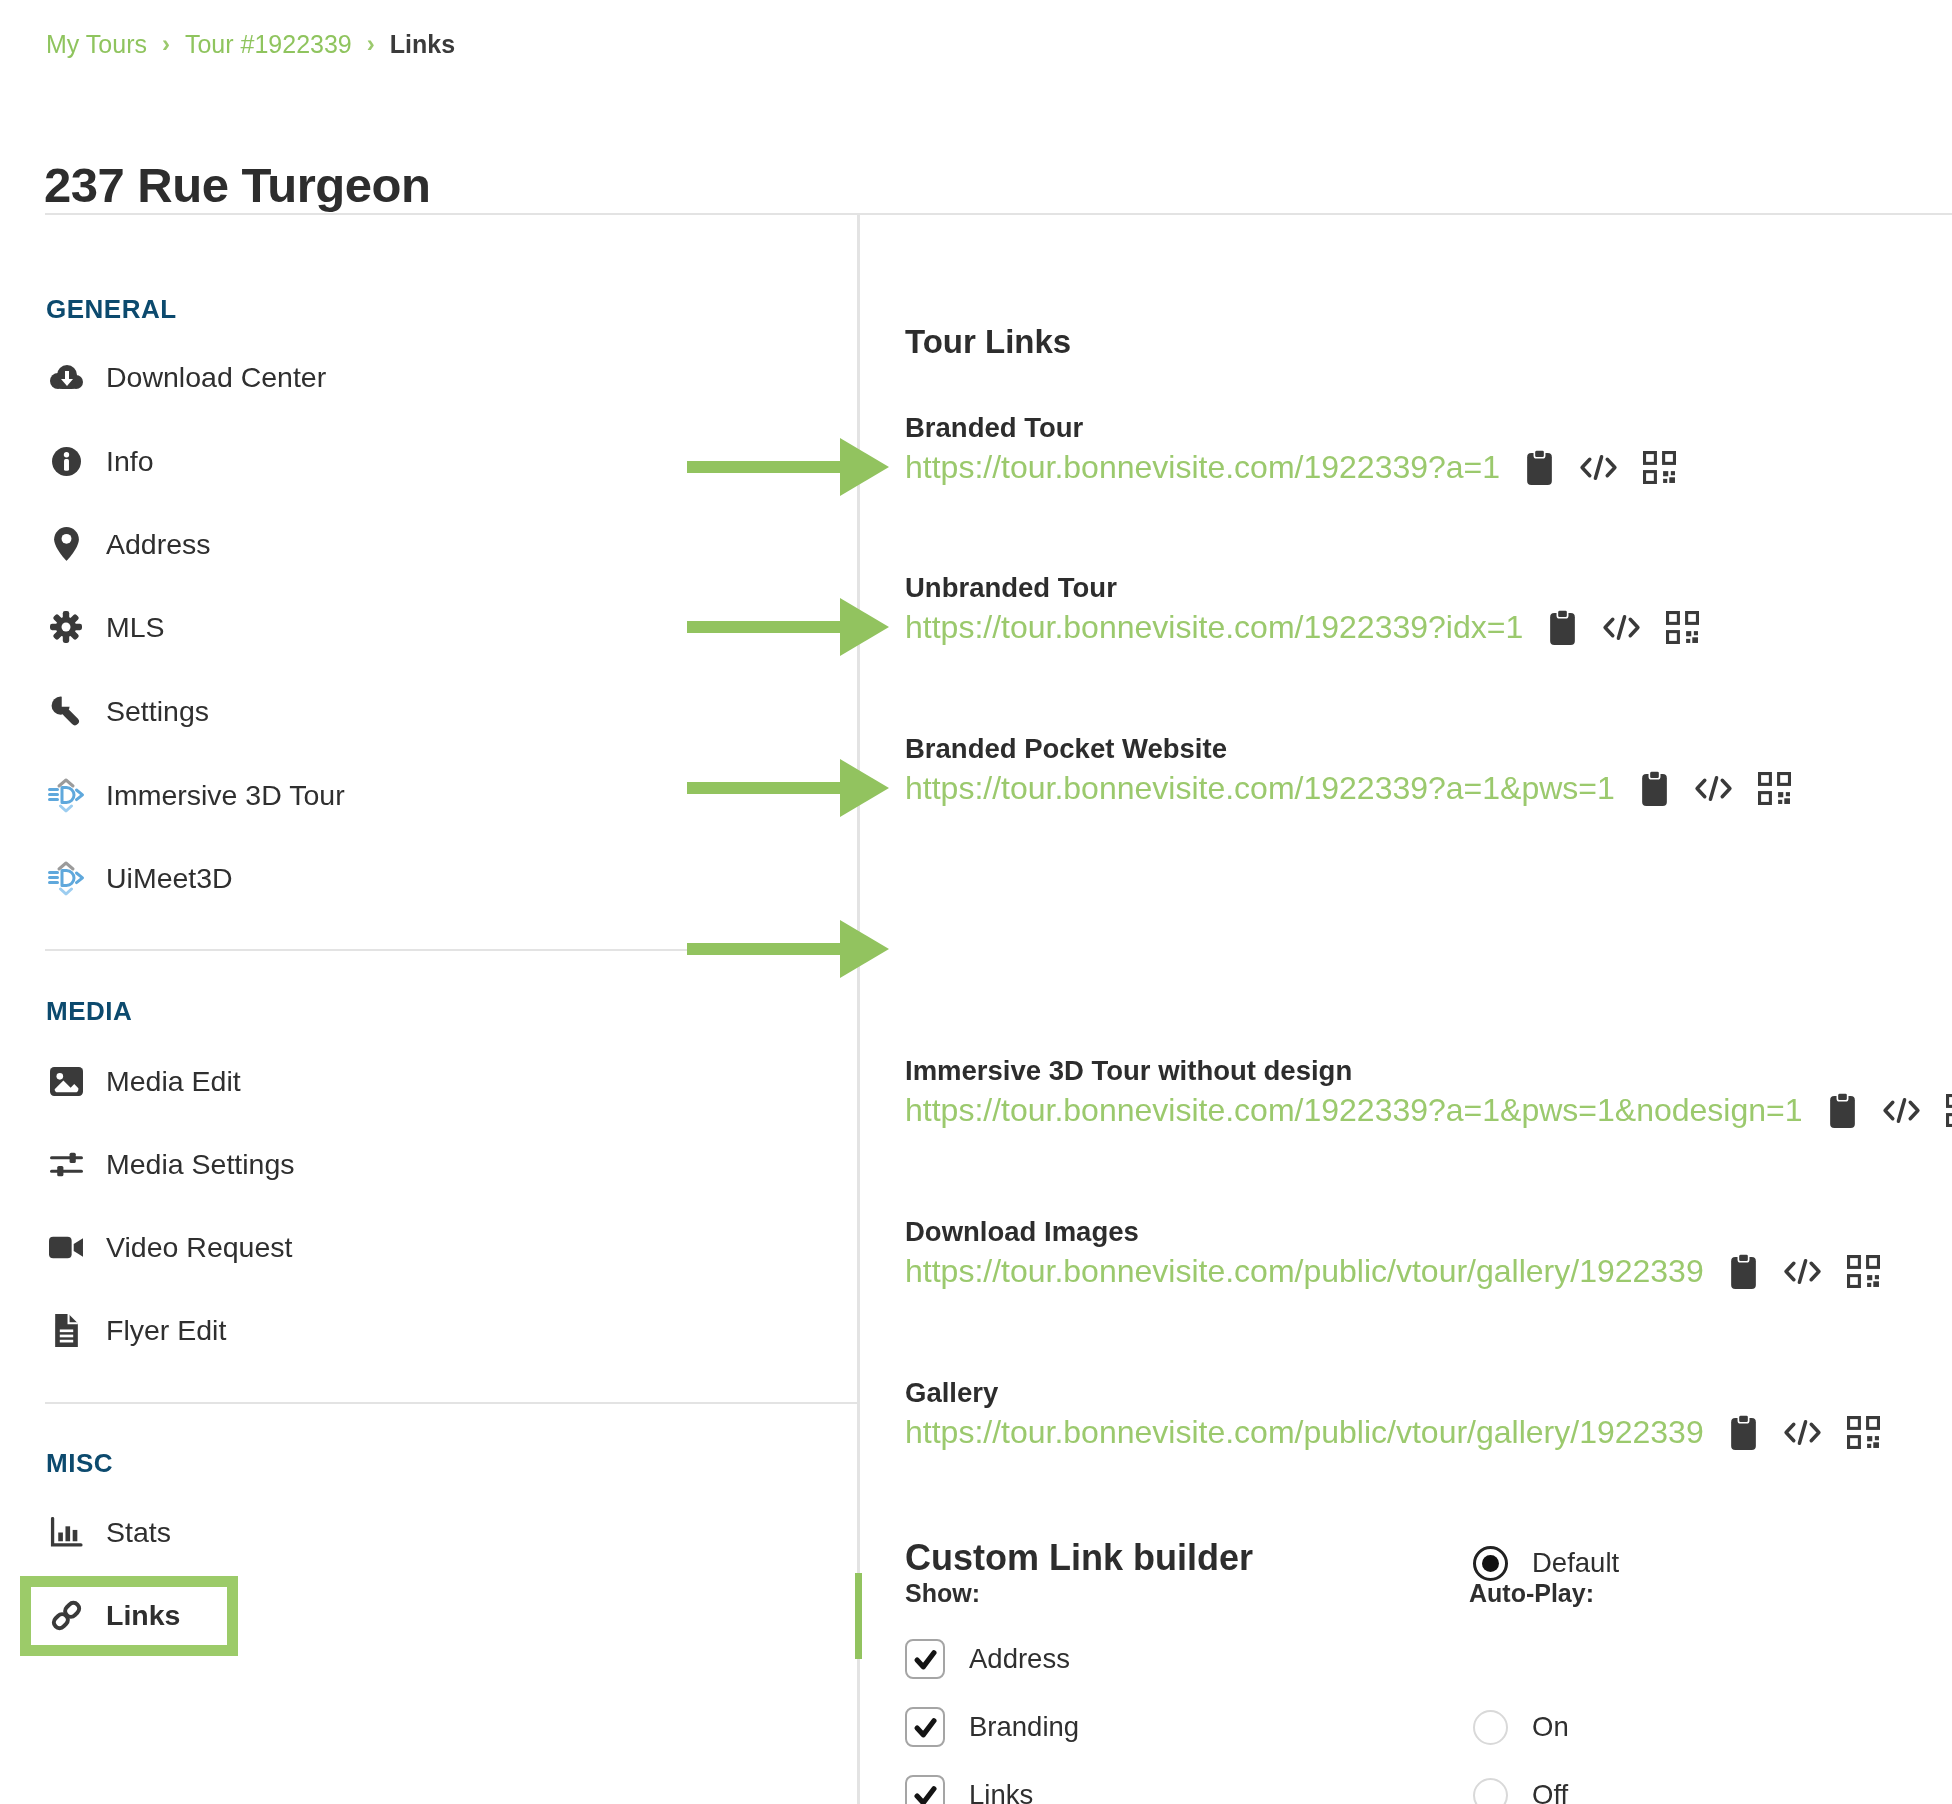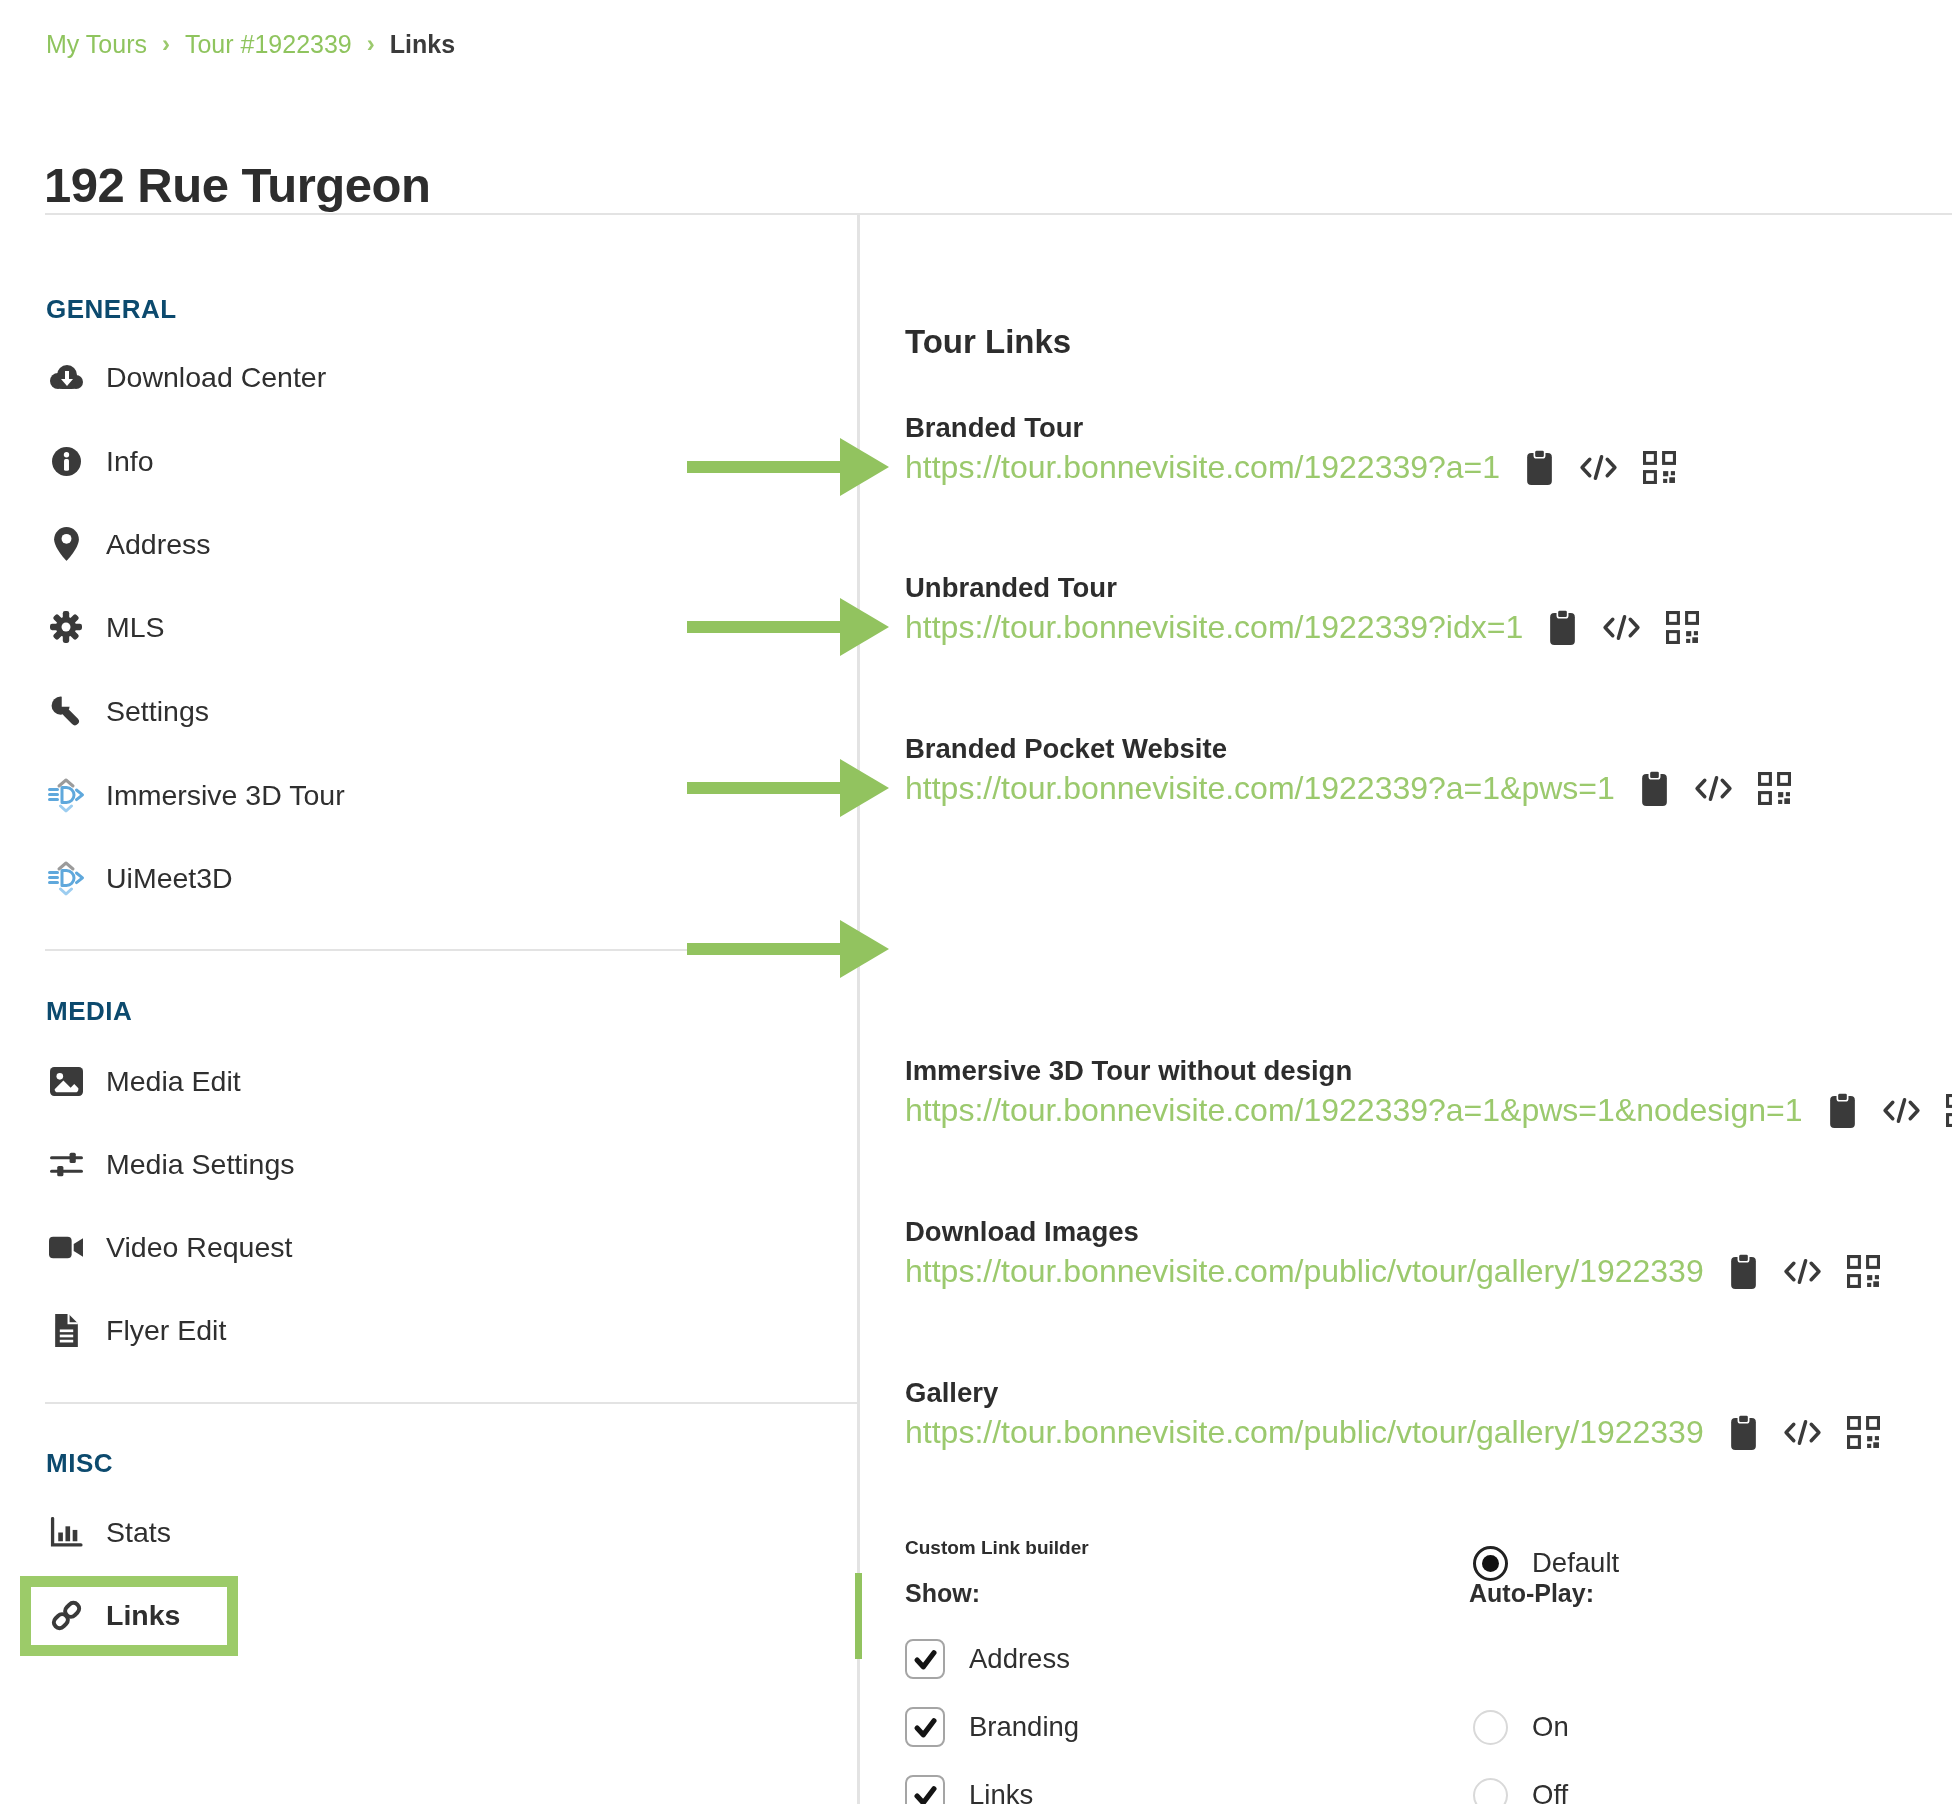--- a/index.html
+++ b/index.html
@@ -37,21 +37,21 @@
   .url{font-size:32px;color:#9BC96D;text-decoration:none;white-space:nowrap;cursor:pointer;}
   .act{color:#3a3a3a;display:flex;cursor:pointer;}
 
   
   .arrow{position:absolute;left:687px;width:202px;height:58px;pointer-events:none;}
   .arrow-tail{position:absolute;left:0;top:23px;width:158px;height:12px;background:#92C35F;}
   .arrow-head{position:absolute;left:153px;top:0;width:0;height:0;
               border-top:29px solid transparent;border-bottom:29px solid transparent;border-left:49px solid #92C35F;}
 
   
-  .builder-heading{position:absolute;left:905px;top:1537px;font-size:19px;font-weight:700;color:#2d2d2d;}
+  .builder-heading{position:absolute;left:905px;top:1537px;font-size:36px;font-weight:700;color:#2d2d2d;}
   .col-label{position:absolute;top:1579px;font-size:25px;font-weight:700;color:#2f2f2f;}
   .opt-row{position:absolute;display:flex;align-items:center;gap:24px;height:46px;}
   .opt-label{font-size:27.5px;color:#2f2f2f;}
   .checkbox{width:40px;height:40px;box-sizing:border-box;border:2.5px solid #a5a5a5;border-radius:8px;
             background:#fff;display:flex;align-items:center;justify-content:center;cursor:pointer;}
   .radio{width:35px;height:35px;box-sizing:border-box;border-radius:50%;cursor:pointer;position:relative;background:#fff;}
   .radio.selected{border:3.5px solid #222;}
   .radio.selected::after{content:"";position:absolute;left:50%;top:50%;width:17px;height:17px;margin:-8.5px 0 0 -8.5px;
                          border-radius:50%;background:#111;}
   .radio.unselected{border:2.5px solid #d9d9d9;}
@@ -166,21 +166,21 @@
 <div class="page">
 
   <nav class="breadcrumb">
     <a class="crumb">My Tours</a>
     <span class="crumb-sep">›</span>
     <a class="crumb">Tour #1922339</a>
     <span class="crumb-sep">›</span>
     <span class="crumb current">Links</span>
   </nav>
 
-  <h1 class="page-title">192 Rue Turgeon</h1>
+  <h1 class="page-title">237 Rue Turgeon</h1>
 
   <div class="top-rule"></div>
   <div class="v-divider"></div>
   <div class="v-divider-mark"></div>
 
   <div class="side-head" style="top:294px">GENERAL</div>
 
   <div class="side-item" style="top:355px">
     <span class="ic-box">
         <svg class="icn" width="36" height="30">

